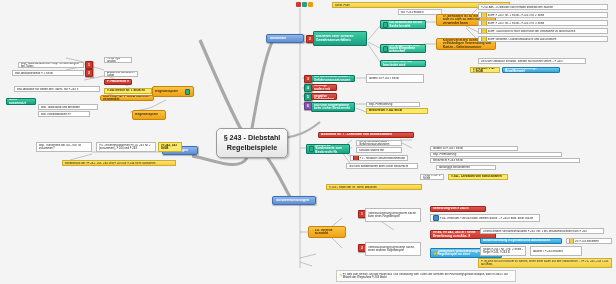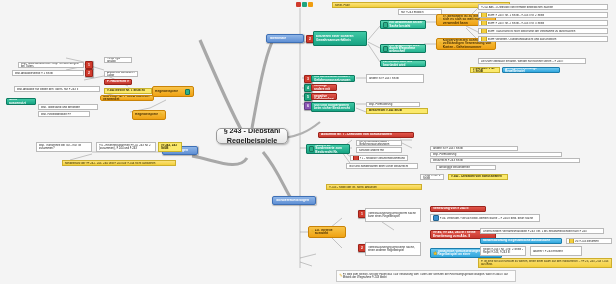--- a/index.html
+++ b/index.html
@@ -116,21 +116,21 @@
       <path d="M300,148 L312,148 M342,148 L352,140 M342,148 L352,148 M342,150 L352,158 M342,152 L352,166"></path>
       <path d="M400,138 L412,132 M400,140 L412,140 M400,142 L412,148"></path>
 
       <path d="M300,232 L312,232 M330,228 L342,218 M330,236 L342,248"></path>
       <path d="M382,218 L394,210 M382,220 L394,220 M382,222 L394,230"></path>
       <path d="M382,248 L394,248"></path>
       <path d="M300,262 L312,266 M300,258 L316,254"></path>
     </g>
   </svg>
 
-  <div class="node central" style="left:216px;top:128px;width:72px;height:16px;">
+  <div class="node central" style="left:216px;top:128px;width:72px;height:30px;">
     <span class="tx">
       <span>§ 243 - Diebstahl</span><br>
       <span>Regelbeispiele</span>
     </span>
   </div>
 
   <div class="node blue" style="left:266px;top:34px;width:38px;height:9px;">
     <span class="tx">Merkmale</span>
   </div>
   <div class="node blue" style="left:162px;top:146px;width:36px;height:9px;">

